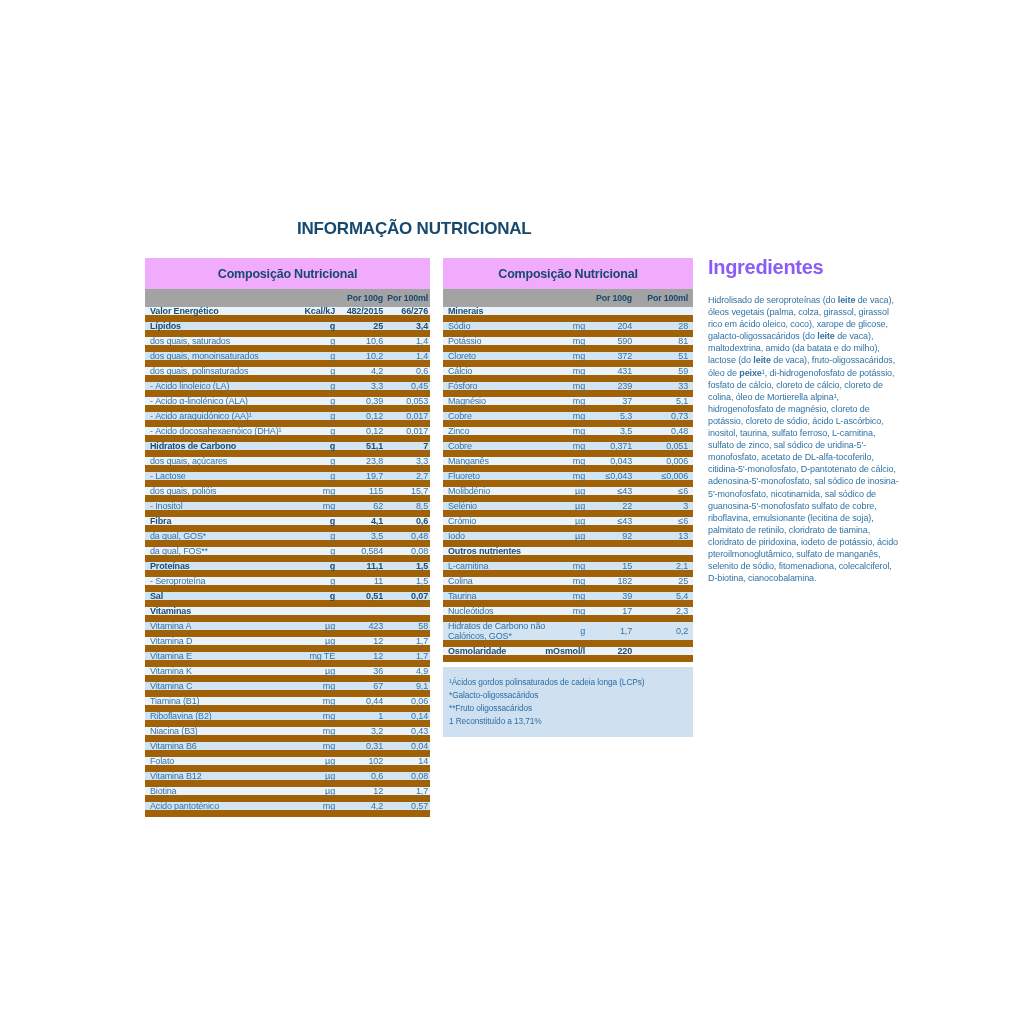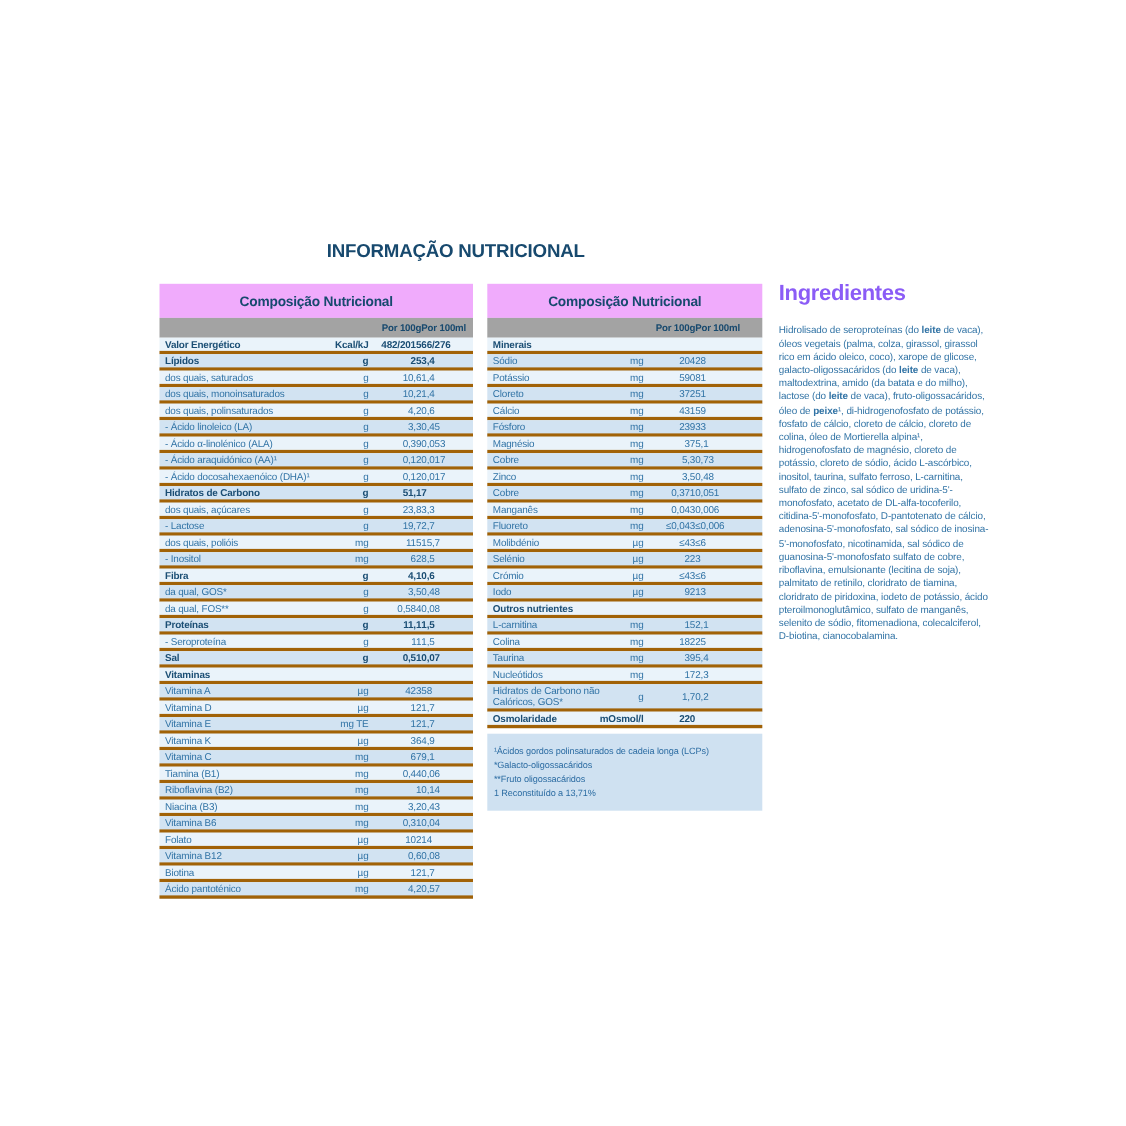--- a/index.html
+++ b/index.html
@@ -15,30 +15,30 @@
   .tbl{position:absolute;top:258px;font-size:9px;letter-spacing:-0.15px;color:#3173a5;}
   .tbl-left{left:145px;width:285px;}
   .tbl-right{left:443px;width:250px;}
   .tbl-title{
     height:31px;background:#f0abfc;display:flex;align-items:center;justify-content:center;
     font-size:12.5px;font-weight:bold;color:#17496e;letter-spacing:-0.2px;
   }
   .colhead{height:18px;display:flex;align-items:center;background:#a3a3a3;
     font-weight:bold;color:#17496e;font-size:8.8px;}
   .row{display:flex;align-items:center;height:15px;box-sizing:border-box;
-    border-bottom:3px solid #a16207;line-height:10px;}
+    border-bottom:7px solid #a16207;line-height:10px;}
   .rows .row:nth-child(odd){background:#eaf3fa;}
   .rows .row:nth-child(even){background:#d2e3f2;}
   .row.bold{font-weight:bold;color:#1b4e74;}
   .row.tall{height:25px;}
   .cell{display:block;white-space:nowrap;overflow:visible;}
   .cell.label{flex:1;padding-left:5px;text-align:left;white-space:normal;}
   .cell.unit{text-align:right;}
   .cell.g{text-align:right;}
-  .cell.ml{text-align:left;padding-right:2px;}
+  .cell.ml{text-align:right;padding-right:2px;}
   
   .tbl-left .cell.unit{width:52px;}
   .tbl-left .cell.g{width:48px;}
   .tbl-left .cell.ml{width:45px;}
   
   .tbl-right .cell.unit{width:50px;}
   .tbl-right .cell.g{width:47px;}
   .tbl-right .cell.ml{width:56px;padding-right:5px;}
   .tbl-right .row.tall .cell.unit{width:30px;}
   .footnotes{

